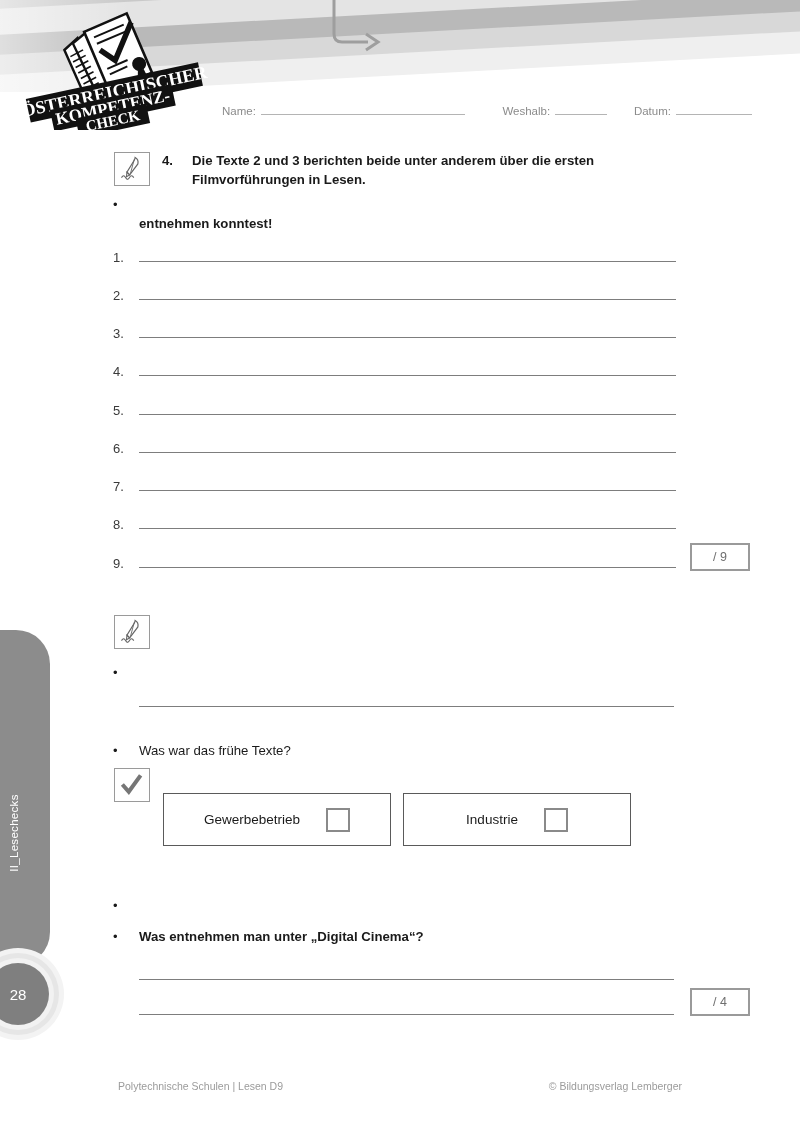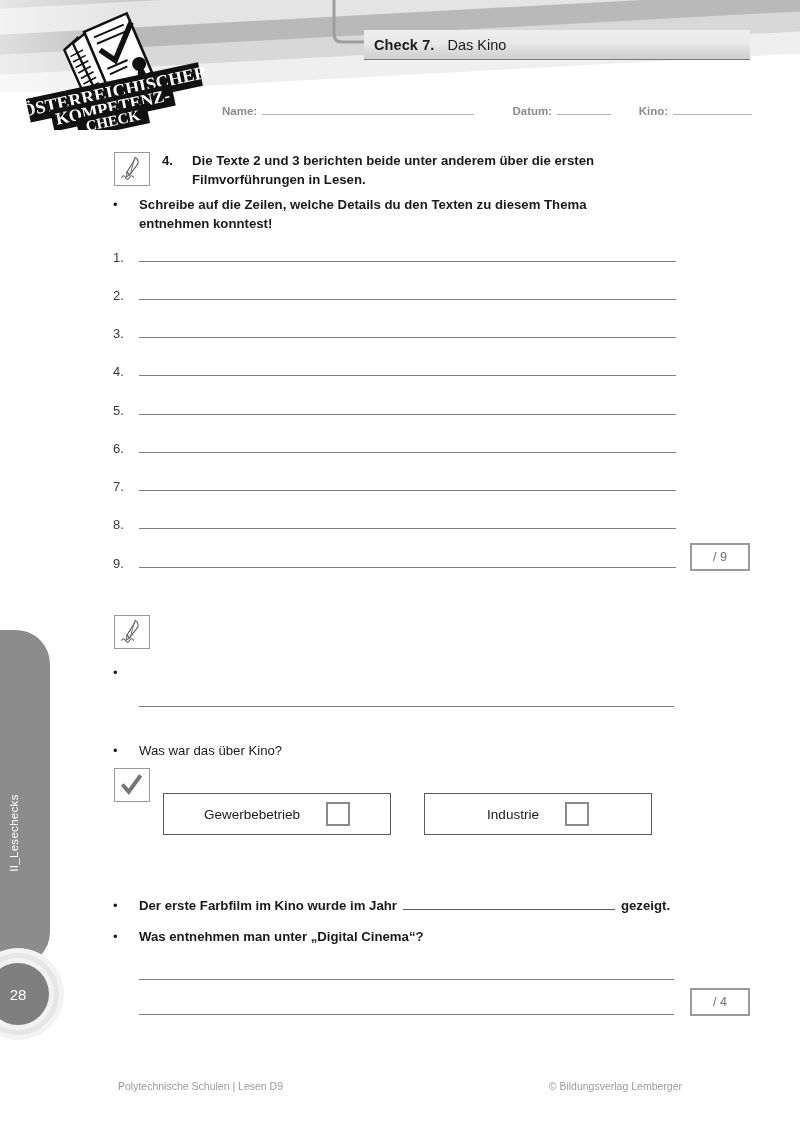--- a/index.html
+++ b/index.html
@@ -85,21 +85,21 @@
   
   .meta-row {
     position: absolute;
     left: 222px; top: 103px;
     width: 530px;
     display: flex;
     align-items: baseline;
     font-size: 11.5px;
     color: #8b8b8b;
   }
-  .meta-label { white-space: nowrap; font-weight: bold; }
+  .meta-label { white-space: nowrap; }
   .meta-line {
     border-bottom: 1px solid #b4b4b4;
     margin-left: 5px;
     height: 11px;
   }
   .ml-name   { width: 228px; }
   .ml-klasse { width: 58px; }
   .ml-datum  { width: 85px; }
   .meta-gap-1 { width: 42px; }
   .meta-gap-2 { width: 30px; }
@@ -220,21 +220,21 @@
     align-items: center;
     justify-content: center;
     font-size: 12.5px;
     color: #6f6f6f;
     background: #ffffff;
   }
 
   
   .option-box {
     position: absolute;
-    height: 42px;
+    height: 53px;
     border: 1.2px solid #5a5a5a;
     box-sizing: border-box;
     display: flex;
     align-items: center;
     justify-content: center;
     gap: 26px;
     font-size: 13.5px;
     color: #1a1a1a;
     background: #ffffff;
   }
@@ -279,24 +279,20 @@
     <div class="wave w4"></div>
     <div class="wave w5"></div>
     <div class="wave-fadeL"></div>
   </div>
 
   <svg class="arrow" viewBox="0 0 56 52">
     <path d="M6 0 L6 34 Q6 42 14 42 L40 42" stroke="#9e9e9e" stroke-width="3" fill="none"></path>
     <path d="M38 34 L50 42 L38 50" stroke="#9e9e9e" stroke-width="3" fill="none" stroke-linejoin="miter"></path>
   </svg>
 
-  <div class="title-bar">
-    <span class="title-check">Check 7.</span>
-    <span class="title-name">Das Kino</span>
-  </div>
 
   <svg class="logo" viewBox="0 0 190 122">
     <g transform="rotate(-16 95 55)">
 
       <path d="M48 28 L64 20 L74 78 L56 86 Z" fill="#ffffff" stroke="#111" stroke-width="2.4"></path>
       <path d="M58 24 L76 16 L88 76 L68 84 Z" fill="#ffffff" stroke="#111" stroke-width="2.4"></path>
 
       <path d="M72 16 L118 10 L126 74 L80 82 Z" fill="#ffffff" stroke="#111" stroke-width="2.6"></path>
 
       <g stroke="#111" stroke-width="1.6">
@@ -333,24 +329,24 @@
     <g transform="rotate(-12 95 118)">
       <rect x="56" y="102" width="72" height="20" fill="#111"></rect>
       <text x="92" y="117" text-anchor="middle" fill="#ffffff" font-family="'Liberation Serif', serif" font-size="15" font-weight="bold">CHECK</text>
     </g>
   </svg>
 
   <div class="meta-row">
     <span class="meta-label">Name:</span>
     <span class="meta-line ml-name"></span>
     <span class="meta-gap-1"></span>
-    <span class="meta-label">Datum:</span>
+    <span class="meta-label">Weshalb:</span>
     <span class="meta-line ml-klasse"></span>
     <span class="meta-gap-2"></span>
-    <span class="meta-label">Kino:</span>
+    <span class="meta-label">Datum:</span>
     <span class="meta-line ml-datum"></span>
   </div>
 
   <div class="side-tab">
     <div class="side-tab-text">II_Lesechecks</div>
   </div>
   <div class="page-badge-wrap">
     <div class="ring ring-outer"></div>
     <div class="ring ring-mid"></div>
     <div class="ring ring-inner"></div>
@@ -370,21 +366,21 @@
     </div>
 
     <div class="task-head" style="left:162px; top:152px; width:520px;">
       <span class="task-num">4.</span><span>Die Texte 2 und 3 berichten beide unter anderem über die ersten</span><br>
       <span class="task-num"></span><span>Filmvorführungen in Lesen.</span>
     </div>
 
     <div class="bullet-row" style="left:113px; top:196px; width:580px;">
       <span class="bullet-dot">•</span>
       <span class="bullet-text-bold">
-        <span>Schreibe auf die Zeilen, welche Details du den Texten zu diesem Thema</span><br>
+        <br>
         <span>entnehmen konntest!</span>
       </span>
     </div>
 
     <div class="num-line" style="left:113px; top:250px;">
       <span class="num-label">1.</span>
       <span class="num-rule"></span>
     </div>
     <div class="num-line" style="left:113px; top:288px;">
       <span class="num-label">2.</span>
@@ -433,43 +429,40 @@
     </div>
 
 
     <div class="bullet-row" style="left:113px; top:664px; width:600px;">
       <span class="bullet-dot">•</span>
     </div>
     <div class="answer-rule" style="left:139px; top:705px; width:535px;"></div>
 
     <div class="bullet-row" style="left:113px; top:742px; width:600px;">
       <span class="bullet-dot">•</span>
-      <span class="bullet-text-reg">Was war das über Kino?</span>
+      <span class="bullet-text-reg">Was war das frühe Texte?</span>
     </div>
 
     <div class="icon-box" style="left:114px; top:768px;">
       <svg viewBox="0 0 36 34" width="33" height="31">
         <path d="M8 17 L15 25 L28 7" stroke="#767676" stroke-width="4.4" fill="none" stroke-linecap="butt" stroke-linejoin="miter"></path>
       </svg>
     </div>
 
     <div class="option-box" style="left:163px; top:793px; width:228px;">
       <span>Gewerbebetrieb</span>
       <span class="option-check"></span>
     </div>
-    <div class="option-box" style="left:424px; top:793px; width:228px;">
+    <div class="option-box" style="left:403px; top:793px; width:228px;">
       <span>Industrie</span>
       <span class="option-check"></span>
     </div>
 
     <div class="bullet-row" style="left:113px; top:897px; width:640px;">
       <span class="bullet-dot">•</span>
-      <span class="bullet-text-bold">
-        <span>Der erste Farbfilm im Kino wurde im Jahr</span><span class="inline-fill"></span><span>gezeigt.</span>
-      </span>
     </div>
 
     <div class="bullet-row" style="left:113px; top:928px; width:640px;">
       <span class="bullet-dot">•</span>
       <span class="bullet-text-bold">Was entnehmen man unter „Digital Cinema“?</span>
     </div>
 
     <div class="answer-rule" style="left:139px; top:978px; width:535px;"></div>
     <div class="answer-rule" style="left:139px; top:1013px; width:535px;"></div>
 

